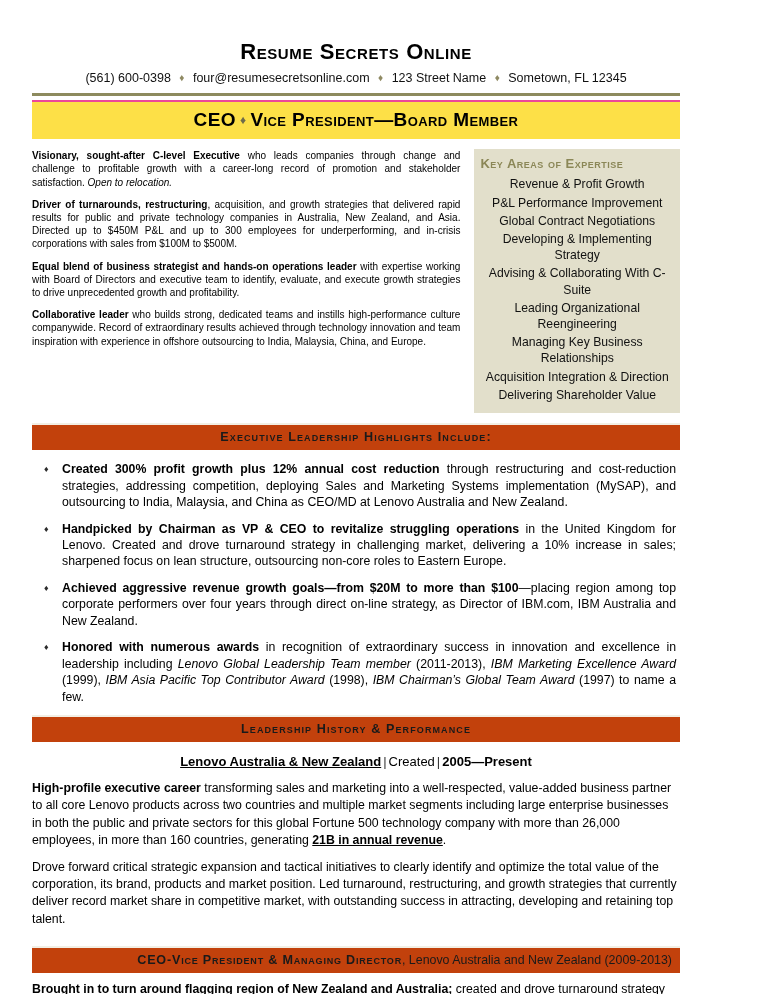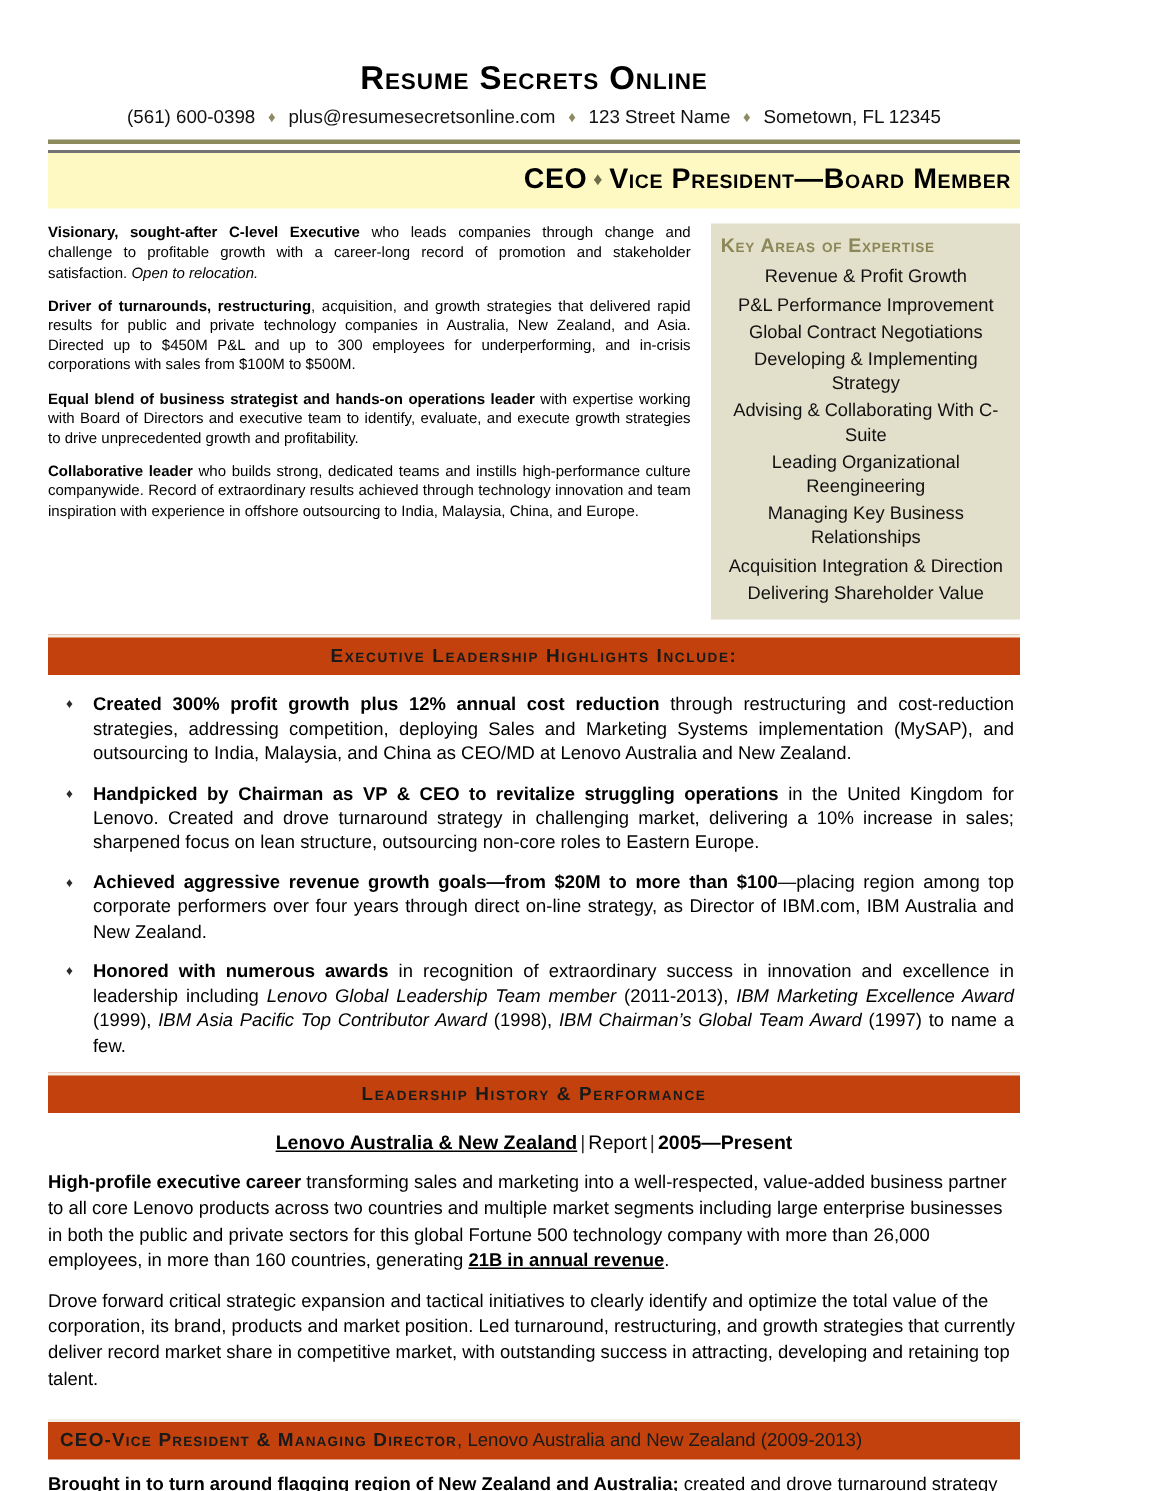--- a/index.html
+++ b/index.html
@@ -47,23 +47,23 @@
     top: -1px;
   }
   .rule-olive {
     height: 3px;
     background: #8d8a5e;
     margin-top: 2px;
   }
 
   
   .title-banner {
-    background: #fef9c3;
-    border-top: 2px solid #737373;
-    text-align: right;
+    background: #fde047;
+    border-top: 2px solid #ec4899;
+    text-align: center;
     padding: 7px 6px 8px 6px;
     margin-top: 4px;
   }
   .title-banner .main {
     font-size: 19px;
     font-weight: bold;
     font-variant: small-caps;
     letter-spacing: 0.4px;
     color: #000;
     line-height: 1.15;
@@ -131,21 +131,21 @@
     border-top: 2px solid #f2efe5;
     text-align: center;
     padding: 5px 8px 6px 8px;
     font-size: 12.6px;
     font-weight: bold;
     font-variant: small-caps;
     letter-spacing: 1.1px;
     color: #1a1a1a;
   }
   .section-bar.left {
-    text-align: left;
+    text-align: right;
     letter-spacing: 0.8px;
   }
   .section-bar.left .normal {
     font-weight: normal;
     font-variant: normal;
     letter-spacing: 0;
     font-size: 12.4px;
   }
 
   
@@ -207,21 +207,21 @@
 </head>
 <body>
 
 <div class="page">
 
   <div>
     <div class="doc-name">Resume Secrets Online</div>
     <div class="contact-line">
       <span>(561) 600-0398</span>
       <span class="sep-diamond">♦</span>
-      <span>plus@resumesecretsonline.com</span>
+      <span>four@resumesecretsonline.com</span>
       <span class="sep-diamond">♦</span>
       <span>123 Street Name</span>
       <span class="sep-diamond">♦</span>
       <span>Sometown, FL 12345</span>
     </div>
     <div class="rule-olive"></div>
   </div>
 
   <div class="title-banner">
     <div class="main">
@@ -298,21 +298,21 @@
       </div>
     </div>
 
   </div>
 
   <div class="sec-spacer"></div>
 
   <div class="section-bar">Leadership History &amp; Performance</div>
 
   <div class="job-head">
-    <span class="company">Lenovo Australia &amp; New Zealand</span><span class="pipe">|</span><span class="city">Report</span><span class="pipe">|</span><span class="dates">2005—Present</span>
+    <span class="company">Lenovo Australia &amp; New Zealand</span><span class="pipe">|</span><span class="city">Created</span><span class="pipe">|</span><span class="dates">2005—Present</span>
   </div>
 
   <div class="body-para">
     <b>High-profile executive career</b><span> transforming sales and marketing into a well-respected, value-added business partner to all core Lenovo products across two countries and multiple market segments including large enterprise businesses in both the public and private sectors for this global Fortune 500 technology company with more than 26,000 employees, in more than 160 countries, generating </span><span class="bu">21B in annual revenue</span><span>.</span>
   </div>
 
   <div class="body-para">Drove forward critical strategic expansion and tactical initiatives to clearly identify and optimize the total value of the corporation, its brand, products and market position. Led turnaround, restructuring, and growth strategies that currently deliver record market share in competitive market, with outstanding success in attracting, developing and retaining top talent.</div>
 
   <div class="sec-spacer-sm"></div>
 

